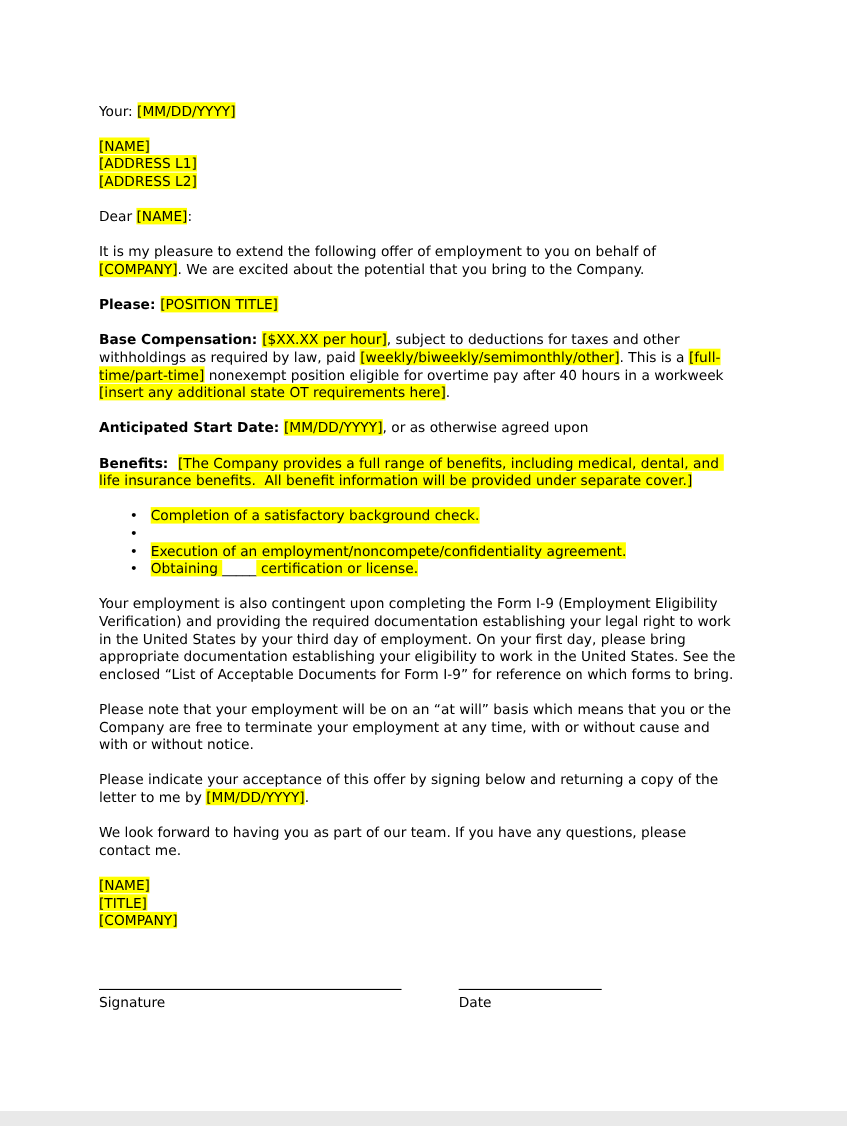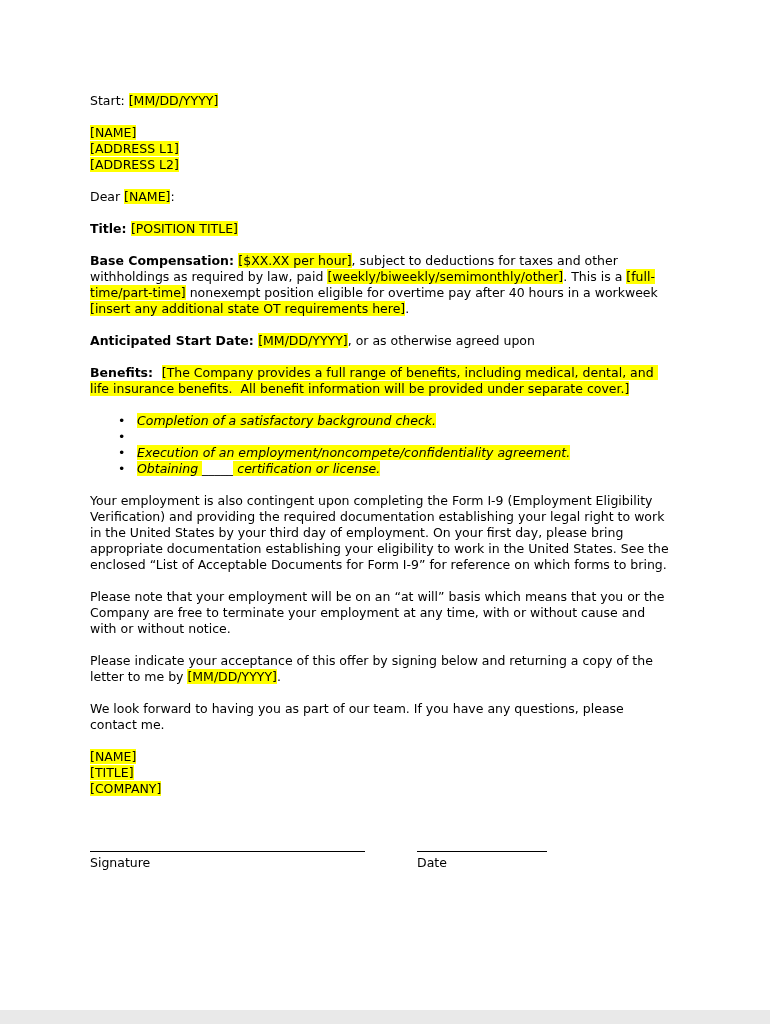--- a/index.html
+++ b/index.html
@@ -40,21 +40,21 @@
   .bullet-item {
     display: flex;
     font-size: 12.5px;
     line-height: 16px;
     padding-left: 28px;
   }
   .bullet-marker {
     flex: 0 0 19px;
     width: 19px;
   }
-  .bullet-text { white-space: pre-wrap; font-style: italic; }
+  .bullet-text { white-space: pre-wrap; }
   .signature-row {
     display: flex;
     margin-top: 40px;
     align-items: center;
   }
   .sig-field { }
   .sig-line {
     height: 14px;
     border-bottom: 1px solid #000;
   }
@@ -63,26 +63,27 @@
     line-height: 16px;
     padding-top: 3px;
   }
 </style>
 </head>
 <body>
 
 <div class="viewport">
   <div class="page">
     <div id="doc-body">
-        <div class="para"><span>Start: </span><span class="hl">[MM/DD/YYYY]</span></div>
+        <div class="para"><span>Your: </span><span class="hl">[MM/DD/YYYY]</span></div>
         <div class="para tight"><span class="hl">[NAME]</span></div>
         <div class="para tight"><span class="hl">[ADDRESS L1]</span></div>
         <div class="para"><span class="hl">[ADDRESS L2]</span></div>
         <div class="para"><span>Dear </span><span class="hl">[NAME]</span><span>:</span></div>
-        <div class="para"><span class="b">Title: </span><span class="hl">[POSITION TITLE]</span></div>
+        <div class="para"><span>It is my pleasure to extend the following offer of employment to you on behalf of </span><span class="hl">[COMPANY]</span><span>. We are excited about the potential that you bring to the Company.</span></div>
+        <div class="para"><span class="b">Please: </span><span class="hl">[POSITION TITLE]</span></div>
         <div class="para"><span class="b">Base Compensation: </span><span class="hl">[$XX.XX per hour]</span><span>, subject to deductions for taxes and other withholdings as required by law, paid </span><span class="hl">[weekly/biweekly/semimonthly/other]</span><span>. This is a </span><span class="hl">[full-time/part-time]</span><span> nonexempt position eligible for overtime pay after 40 hours in a workweek </span><span class="hl">[insert any additional state OT requirements here]</span><span>.</span></div>
         <div class="para"><span class="b">Anticipated Start Date: </span><span class="hl">[MM/DD/YYYY]</span><span>, or as otherwise agreed upon</span></div>
         <div class="para"><span class="b">Benefits:  </span><span class="hl">[The Company provides a full range of benefits, including medical, dental, and life insurance benefits.  All benefit information will be provided under separate cover.]</span></div>
         <div class="bullets">
           <div class="bullet-item">
             <span class="bullet-marker">•</span>
             <span class="bullet-text"><span class="hl">Completion of a satisfactory background check.</span></span>
           </div>
           <div class="bullet-item">
             <span class="bullet-marker">•</span>

